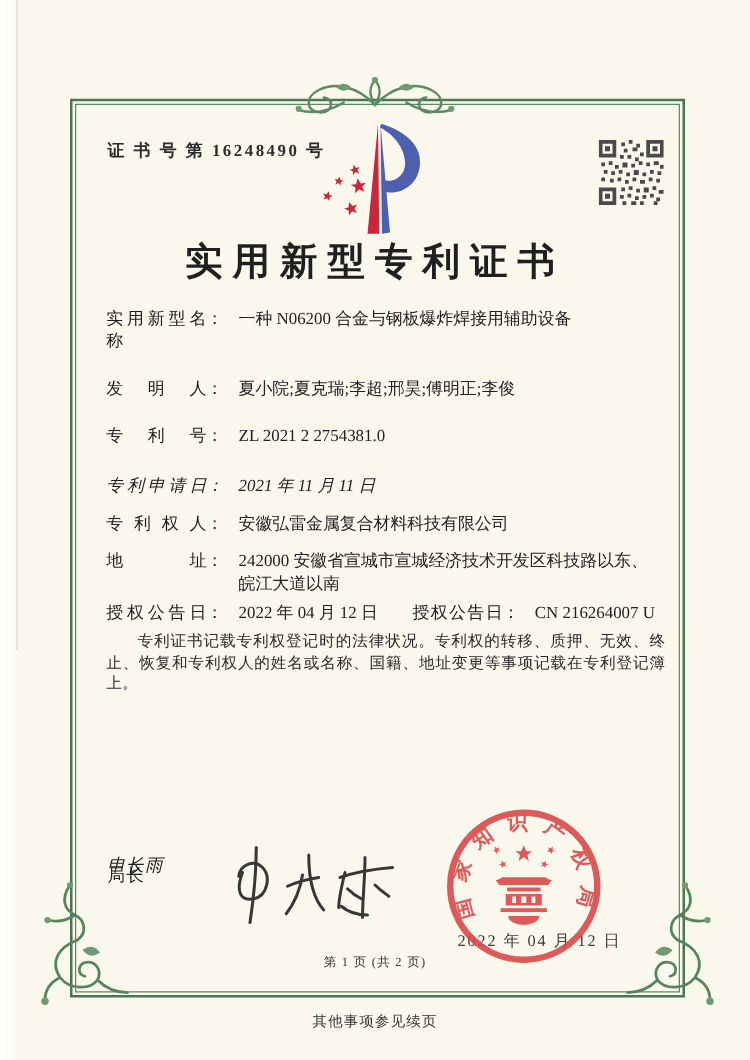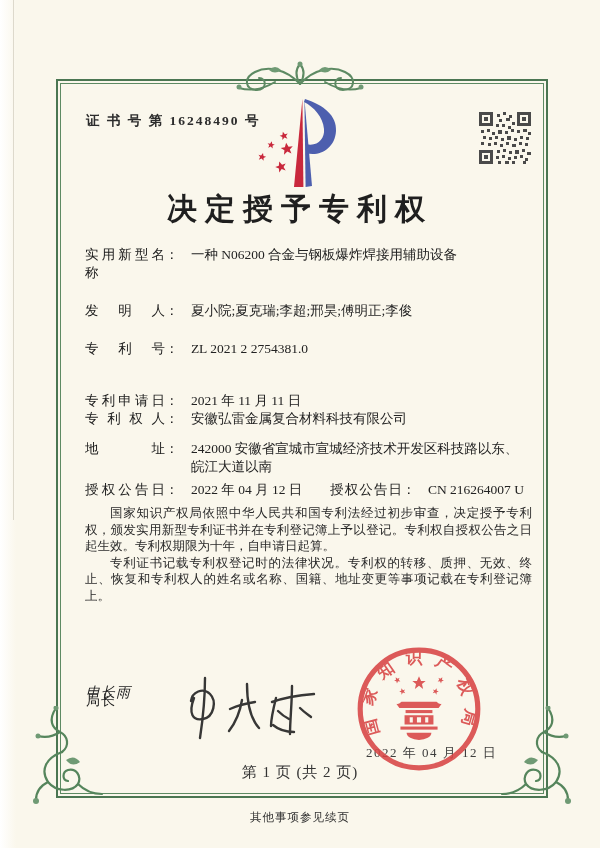--- a/index.html
+++ b/index.html
@@ -51,21 +51,21 @@
   .grant-col2 .lbl { width:72px; }
   .paras {
     position:absolute; left:85px; top:505px; width:447px;
     font-size:12.5px; line-height:16.5px; color:#2a2a2a;
     text-align:justify;
   }
   .paras p { text-indent:2em; margin:0; }
   .signer { position:absolute; left:86px; font-size:14px; color:#222; letter-spacing:1px; }
   .page-indicator {
     position:absolute; left:0; top:763px; width:600px; text-align:center;
-    font-size:15px; color:#333; letter-spacing:1px;
+    font-size:10px; color:#333; letter-spacing:1px;
   }
   .continuation-note {
     position:absolute; left:0; top:810px; width:600px; text-align:center;
     font-size:11.5px; color:#333; letter-spacing:1px;
   }
   
   .seal { position:absolute; left:354px; top:644px; opacity:0.88; }
   .seal-text { font-size:16px; font-weight:bold; letter-spacing:11px; fill:#d84545; }
   .seal-date {
     position:absolute; left:366px; top:744px; font-size:13px;
@@ -206,35 +206,35 @@
       <rect x="35" y="44" width="3" height="3"></rect>
         <rect x="41" y="43" width="3" height="3"></rect>
         <rect x="46" y="46" width="3" height="3"></rect>
       <rect x="19" y="49" width="3" height="3"></rect>
         <rect x="26" y="49" width="4" height="3"></rect>
         <rect x="33" y="49" width="3" height="3"></rect>
       <rect x="44" y="49" width="3" height="3"></rect>
     </g>
   </svg>
 
-  <div class="title">决定授予专利权</div>
+  <div class="title">实用新型专利证书</div>
 
   <div class="row" style="top:246px;">
     <span class="lbl">实用新型名称</span><span>：</span>
     <span class="val">一种 N06200 合金与钢板爆炸焊接用辅助设备</span>
   </div>
   <div class="row" style="top:302px;">
     <span class="lbl">发明人</span><span>：</span>
     <span class="val">夏小院;夏克瑞;李超;邢昊;傅明正;李俊</span>
   </div>
   <div class="row" style="top:340px;">
     <span class="lbl">专利号</span><span>：</span>
     <span class="val">ZL 2021 2 2754381.0</span>
   </div>
-  <div class="row" style="top:392px;">
+  <div class="row" style="top:380px;font-style:italic;">
     <span class="lbl">专利申请日</span><span>：</span>
     <span class="val">2021 年 11 月 11 日</span>
   </div>
   <div class="row" style="top:410px;">
     <span class="lbl">专利权人</span><span>：</span>
     <span class="val">安徽弘雷金属复合材料科技有限公司</span>
   </div>
   <div class="row" style="top:440px;">
     <span class="lbl">地址</span><span>：</span>
     <span class="val">242000  安徽省宣城市宣城经济技术开发区科技路以东、
@@ -243,21 +243,20 @@
   <div class="row" style="top:481px;">
     <span class="lbl">授权公告日</span><span>：</span>
     <span class="val">2022 年 04 月 12 日</span>
     <span class="grant-col2">
       <span class="lbl">授权公告日</span><span>：</span>
       <span class="val">CN 216264007 U</span>
     </span>
   </div>
 
   <div class="paras">
-    <p>国家知识产权局依照中华人民共和国专利法经过初步审查，决定授予专利权，颁发实用新型专利证书并在专利登记簿上予以登记。专利权自授权公告之日起生效。专利权期限为十年，自申请日起算。</p>
     <p>专利证书记载专利权登记时的法律状况。专利权的转移、质押、无效、终止、恢复和专利权人的姓名或名称、国籍、地址变更等事项记载在专利登记簿上。</p>
   </div>
 
   <div class="signer" style="top:692px;">局长</div>
   <div class="signer" style="top:684px;font-style:italic;">申长雨</div>
 
   <svg class="signature" width="175" height="78" viewBox="0 0 175 78">
     <g fill="none" stroke="#232323" stroke-width="2.4" stroke-linecap="round" opacity="0.9">
       <path d="M22,30 C16,46 21,53 31,51 C42,49 45,33 38,26 C31,19 20,24 19,33"></path>
       <path d="M33,10 C33,28 31,50 28,70"></path>

